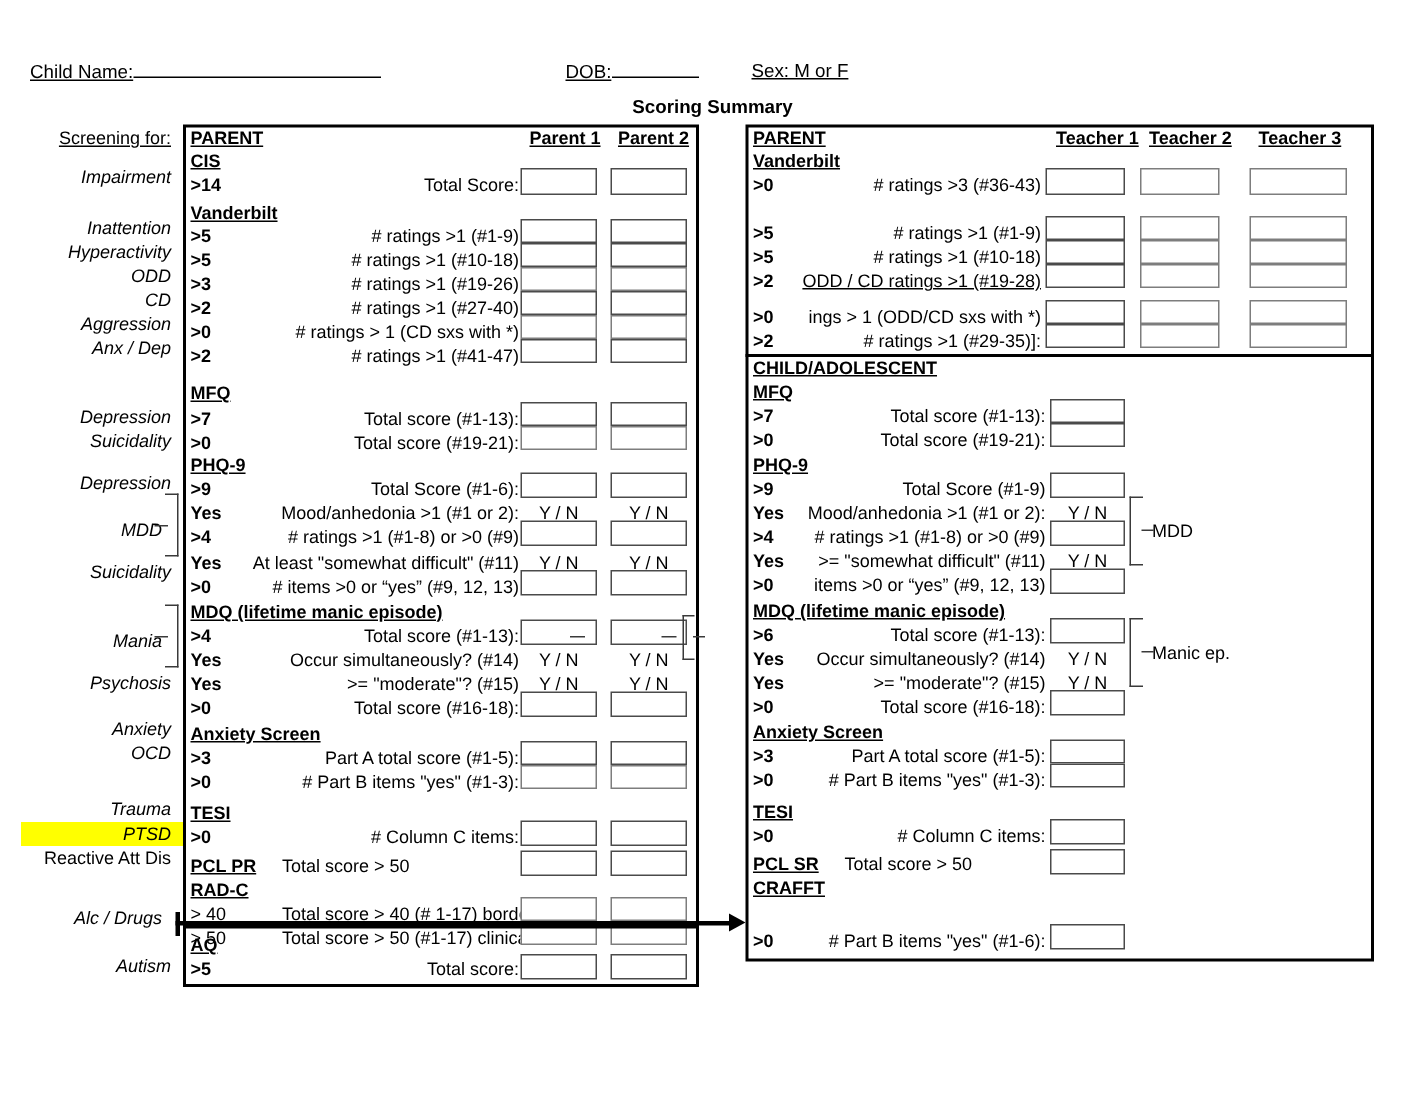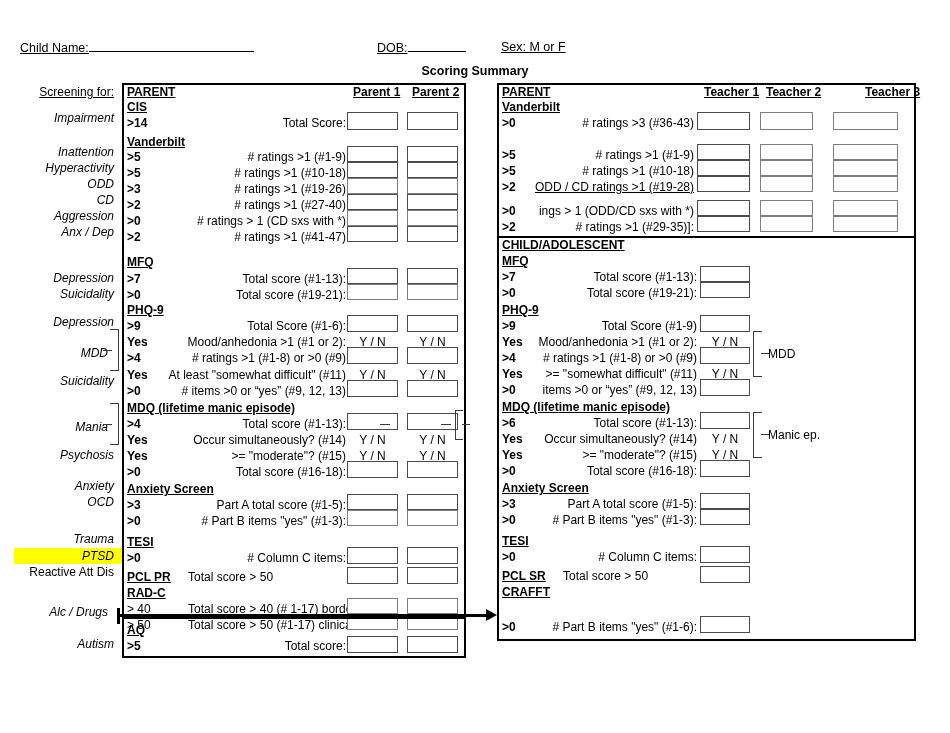--- a/index.html
+++ b/index.html
@@ -238,21 +238,21 @@
 
 <div class="tick" style="left:380px;top:424px;width:10px;"></div>
 <div class="tick" style="left:441px;top:424px;width:10px;"></div>
 <div class="brk-r" style="left:455px;top:410px;width:8px;height:30px;"></div>
 <div class="tick" style="left:462px;top:424px;width:8px;"></div>
 
 <div class="abs" style="left:497px;top:83px;width:419px;height:155px;">
   <span class="lbl bold uline" style="left:5px;top:2px;">PARENT</span>
   <span class="lbl bold uline" style="left:207px;top:2px;">Teacher 1</span>
   <span class="lbl bold uline" style="left:269px;top:2px;">Teacher 2</span>
-  <span class="lbl bold uline" style="left:342px;top:2px;margin-left:26px;">Teacher 3</span>
+  <span class="lbl bold uline" style="left:342px;top:2px;">Teacher 3</span>
   <span class="sect" style="left:5px;top:17px;">Vanderbilt</span>
 
   <span class="crit" style="left:5px;top:33px;">&gt;0</span>
   <span class="desc" style="left:30px;top:33px;width:167px;"># ratings &gt;3 (#36-43)</span>
   <div class="ansbox dark" style="left:200px;top:29px;width:53px;height:18px;"></div>
   <div class="ansbox light" style="left:263px;top:29px;width:53px;height:18px;"></div>
   <div class="ansbox light" style="left:336px;top:29px;width:65px;height:18px;"></div>
 
   <span class="crit" style="left:5px;top:65px;">&gt;5</span>
   <span class="desc" style="left:30px;top:65px;width:167px;"># ratings &gt;1 (#1-9)</span>

